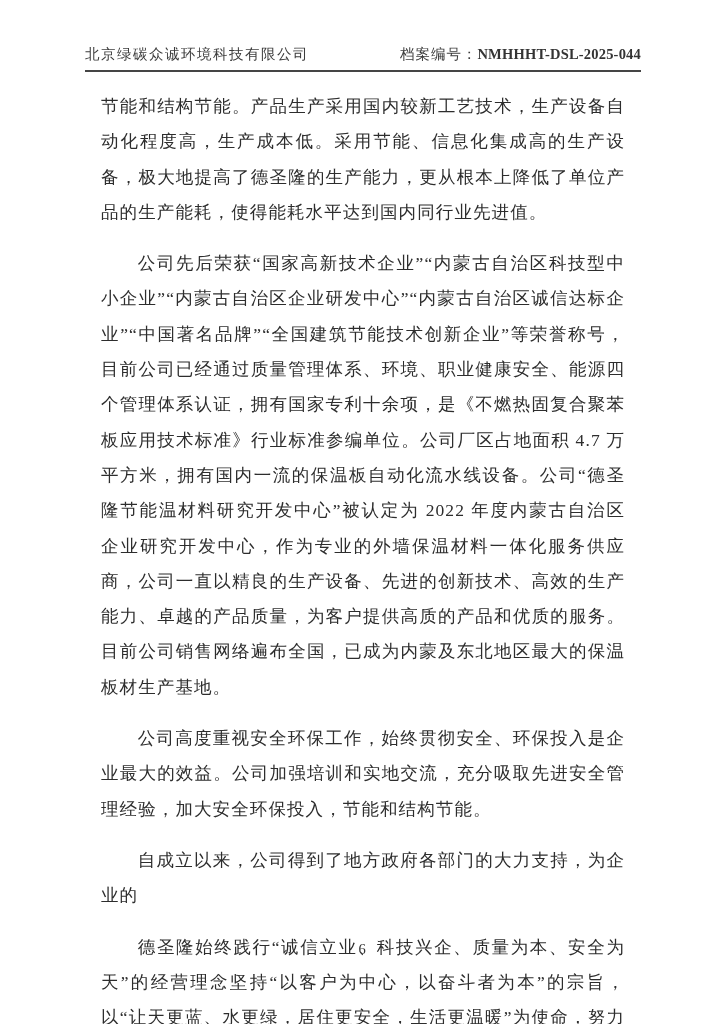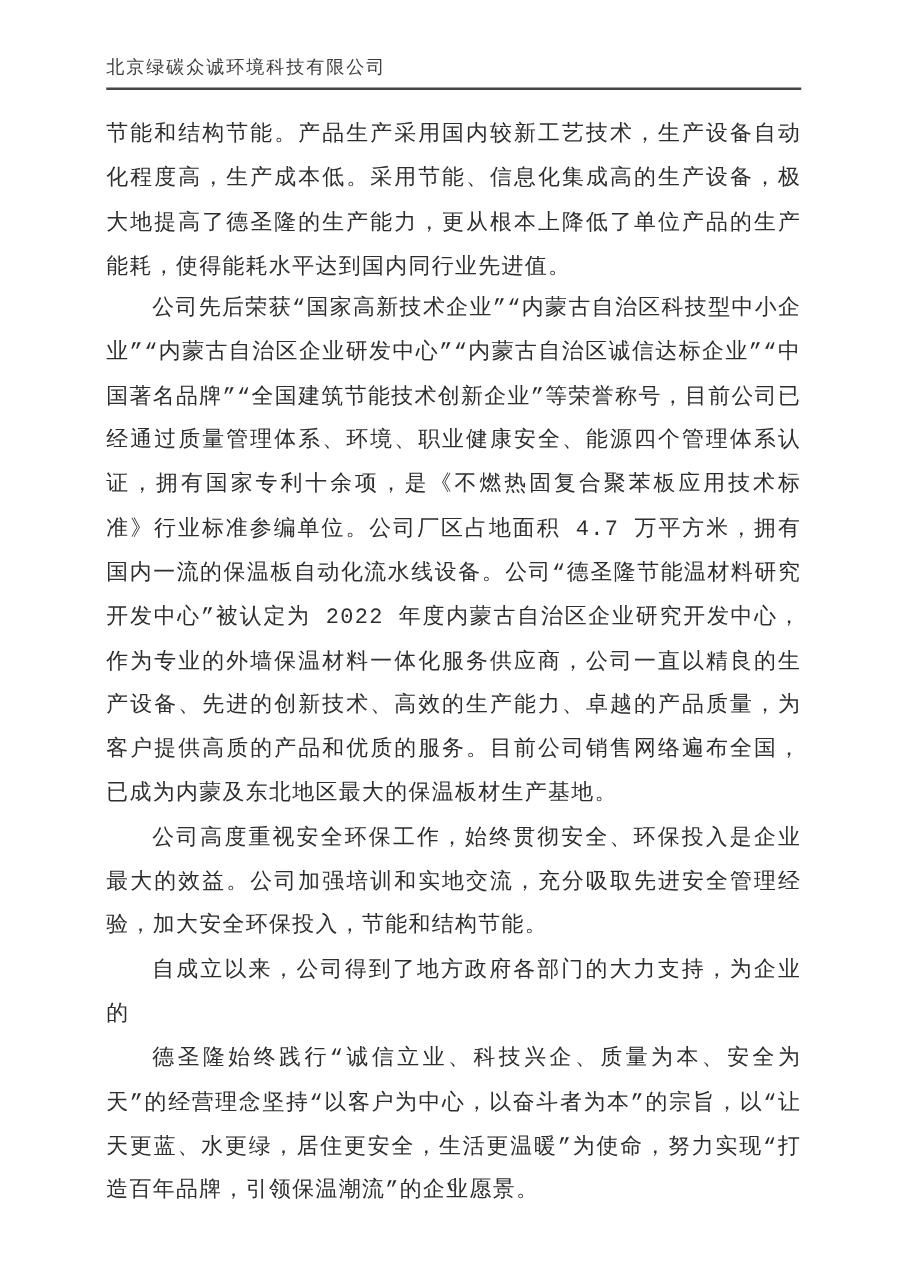--- a/index.html
+++ b/index.html
@@ -47,44 +47,46 @@
   .body-text {
     margin-top: 17px;
     font-size: 17.5px;
     line-height: 35.3px;
     color: #2d2d2d;
     text-align: justify;
     text-justify: inter-character;
     letter-spacing: 1.1px;
   }
   .body-text p {
-    margin: 0;
+    margin: 16px;
     padding: 0;
   }
   .body-text p.indent {
     text-indent: 2.1em;
-    font-family: Liberation Mono, monospace;
   }
   .footer {
     position: absolute;
     left: 0;
     top: 941px;
     width: 724px;
     text-align: center;
     font-size: 14.5px;
     color: #333333;
   }
 </style>
 </head>
 <body>
 
 <div class="page">
 
   <div class="header">
     <span class="company">北京绿碳众诚环境科技有限公司</span>
+    <span class="archive">
+      <span>档案编号：</span><span class="code">NMHHHT-DSL-2025-044</span>
+    </span>
   </div>
 
   <div class="header-rule"></div>
 
   <div class="body-text">
     <p>节能和结构节能。产品生产采用国内较新工艺技术，生产设备自动化程度高，生产成本低。采用节能、信息化集成高的生产设备，极大地提高了德圣隆的生产能力，更从根本上降低了单位产品的生产能耗，使得能耗水平达到国内同行业先进值。</p>
     <p class="indent">公司先后荣获“国家高新技术企业”“内蒙古自治区科技型中小企业”“内蒙古自治区企业研发中心”“内蒙古自治区诚信达标企业”“中国著名品牌”“全国建筑节能技术创新企业”等荣誉称号，目前公司已经通过质量管理体系、环境、职业健康安全、能源四个管理体系认证，拥有国家专利十余项，是《不燃热固复合聚苯板应用技术标准》行业标准参编单位。公司厂区占地面积 4.7 万平方米，拥有国内一流的保温板自动化流水线设备。公司“德圣隆节能温材料研究开发中心”被认定为 2022 年度内蒙古自治区企业研究开发中心，作为专业的外墙保温材料一体化服务供应商，公司一直以精良的生产设备、先进的创新技术、高效的生产能力、卓越的产品质量，为客户提供高质的产品和优质的服务。目前公司销售网络遍布全国，已成为内蒙及东北地区最大的保温板材生产基地。</p>
     <p class="indent">公司高度重视安全环保工作，始终贯彻安全、环保投入是企业最大的效益。公司加强培训和实地交流，充分吸取先进安全管理经验，加大安全环保投入，节能和结构节能。</p>
     <p class="indent">自成立以来，公司得到了地方政府各部门的大力支持，为企业的</p>
     <p class="indent">德圣隆始终践行“诚信立业、科技兴企、质量为本、安全为天”的经营理念坚持“以客户为中心，以奋斗者为本”的宗旨，以“让天更蓝、水更绿，居住更安全，生活更温暖”为使命，努力实现“打造百年品牌，引领保温潮流”的企业愿景。</p>

